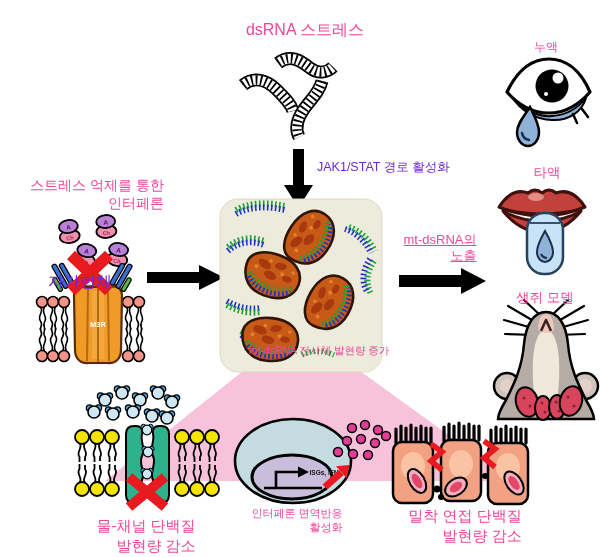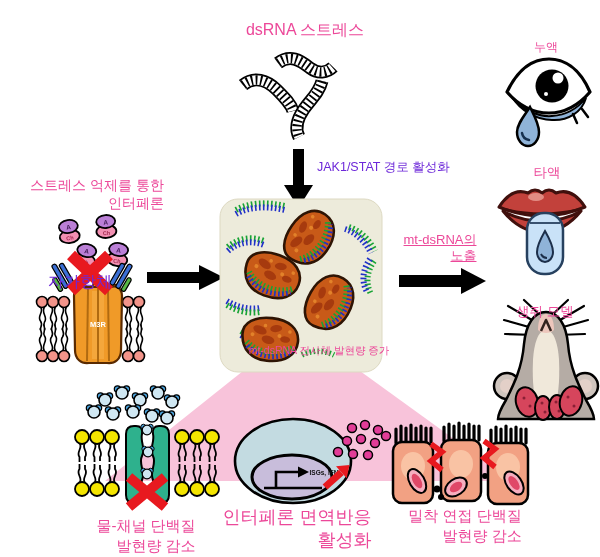--- a/index.html
+++ b/index.html
@@ -319,27 +319,27 @@
 
 <div class="lbl" style="left:301px;top:344px;font-size:10.5px;padding-left:36px;">mt-dsRNA 전사체 발현량 증가</div>
 
 <div class="lbl" style="left:440px;top:232px;font-size:13px;text-decoration:underline;">
   <div>mt-dsRNA의</div>
   <div>노출</div>
 </div>
 
 <div class="lbl" style="left:546px;top:40px;font-size:12px;">누액</div>
 <div class="lbl" style="left:547px;top:165px;font-size:13.5px;">타액</div>
-<div class="lbl" style="left:545px;top:304px;font-size:13.5px;">생쥐 모델</div>
+<div class="lbl" style="left:545px;top:290px;font-size:13.5px;">생쥐 모델</div>
 
 <div class="lbl" style="left:146px;top:506px;font-size:15px;line-height:1.3;margin-top:10px;">
   <div>물-채널 단백질</div>
   <div>발현량 감소</div>
 </div>
-<div class="lbl" style="left:297px;top:506px;font-size:18px;line-height:1.3;">
+<div class="lbl" style="left:297px;top:506px;font-size:11px;line-height:1.3;">
   <div>인터페론 면역반응</div>
   <div>활성화</div>
 </div>
 <div class="lbl" style="left:465px;top:506px;font-size:15px;line-height:1.3;">
   <div>밀착 연접 단백질</div>
   <div>발현량 감소</div>
 </div>
 
 </div>
 

